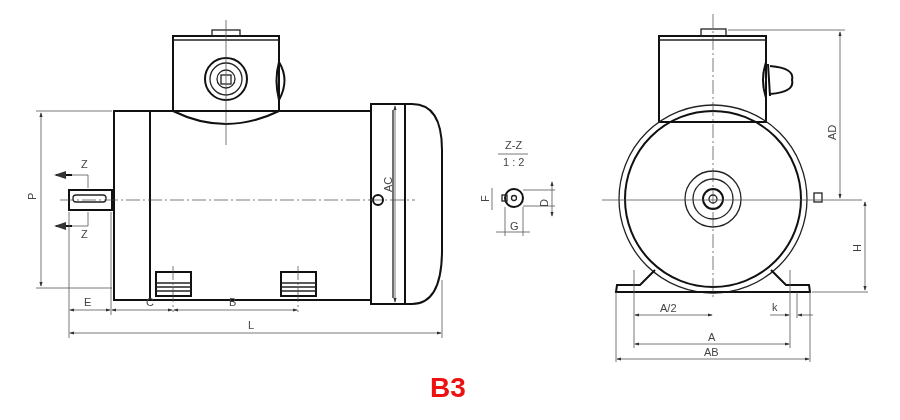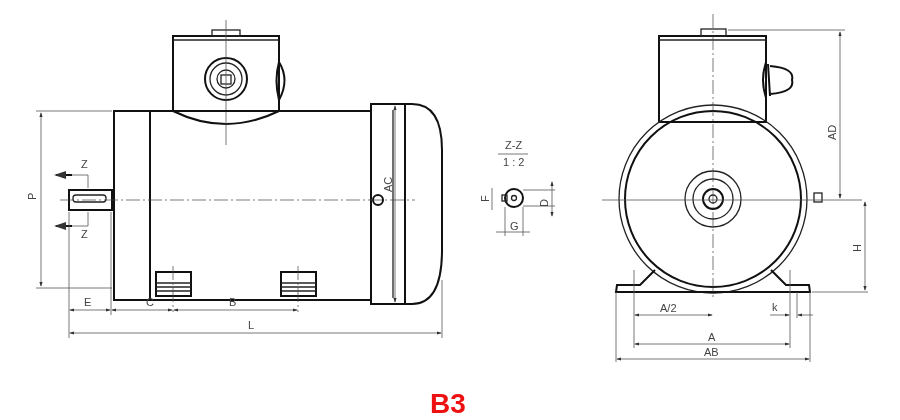--- a/index.html
+++ b/index.html
@@ -3,21 +3,21 @@
 <meta charset="utf-8">
 <style>
   html,body{margin:0;padding:0;background:#fff;}
   body{width:900px;height:420px;position:relative;overflow:hidden;font-family:"Liberation Sans",sans-serif;}
   svg{position:absolute;left:0;top:0;}
   .thick{stroke:#111;stroke-width:2;fill:none;}
   .med{stroke:#222;stroke-width:1.3;fill:none;}
   .thin{stroke:#555;stroke-width:0.8;fill:none;}
   .center{stroke:#444;stroke-width:0.7;fill:none;stroke-dasharray:14 3 2 3;}
   .lbl{font-family:"Liberation Sans",sans-serif;font-size:11px;fill:#444;}
-  .title{position:absolute;left:430px;top:372px;color:#ee1111;font-weight:bold;font-size:28px;font-family:"Liberation Sans",sans-serif;margin-top:16px;}
+  .title{position:absolute;left:430px;top:372px;color:#ee1111;font-weight:bold;font-size:28px;font-family:"Liberation Sans",sans-serif;}
 </style>
 </head>
 <body>
 
 <svg width="900" height="420" viewBox="0 0 900 420">
   <defs>
     <marker id="ar" markerWidth="6" markerHeight="6" refX="5" refY="3" orient="auto">
       <path d="M0,1 L6,3 L0,5 Z" fill="#333"></path>
     </marker>
     <marker id="al" markerWidth="6" markerHeight="6" refX="1" refY="3" orient="auto">

